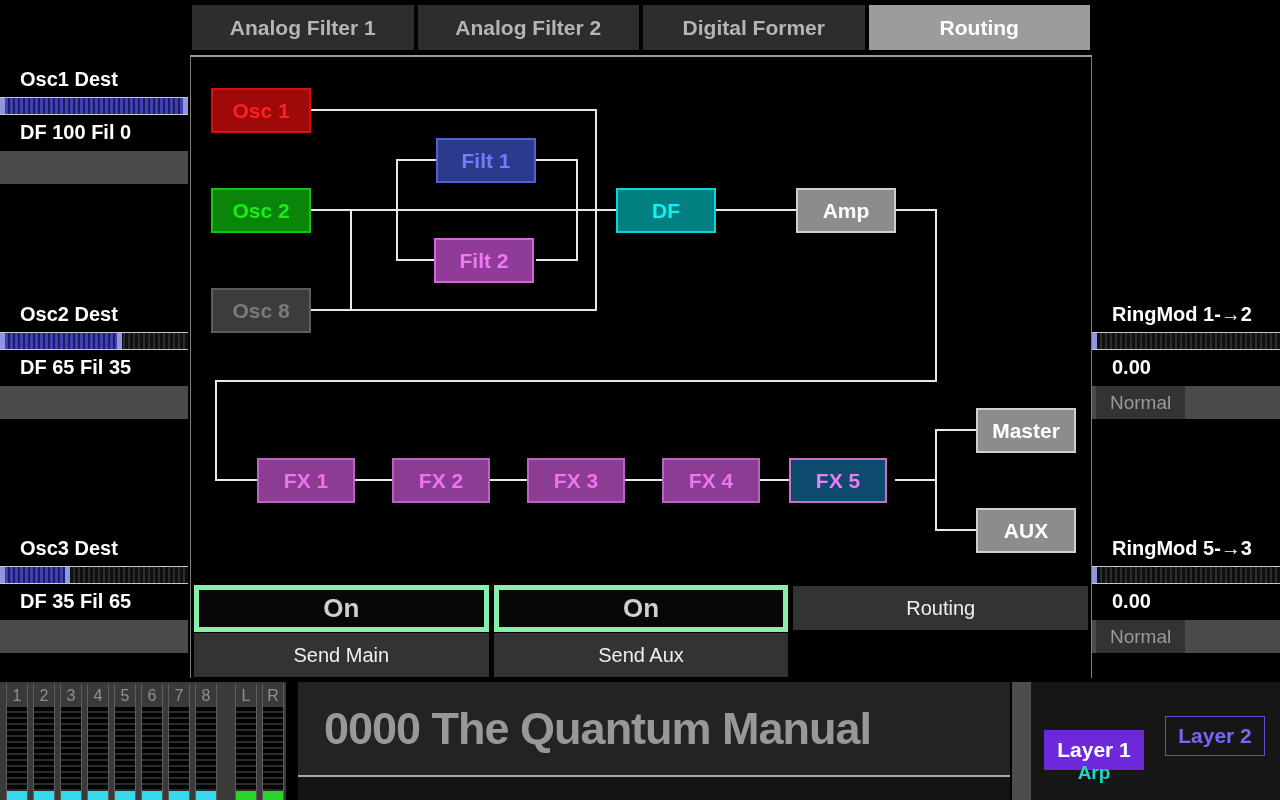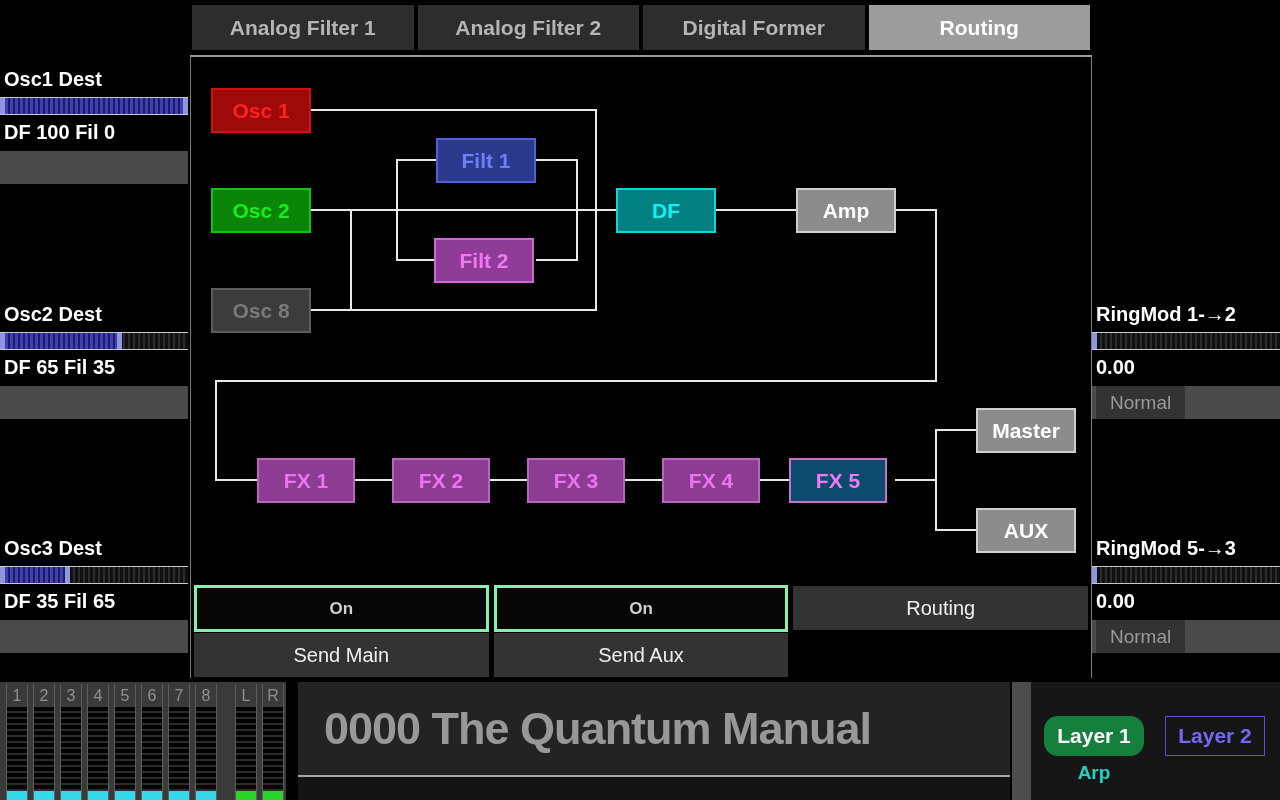--- a/index.html
+++ b/index.html
@@ -19,29 +19,29 @@
   .diagram{position:absolute;left:0;top:0;width:900px;height:526px;}
   .node{position:absolute;width:100px;height:45px;border:2px solid;display:flex;align-items:center;
         justify-content:center;font-size:21px;font-weight:700;z-index:2;}
   .node.fx{width:98px;}
   .wire{position:absolute;background:#e8e8e8;z-index:1;}
   .wire.h{height:2px;}
   .wire.v{width:2px;}
   
   .bottombar{position:absolute;left:0;top:526px;width:900px;height:95px;display:flex;gap:5px;padding:2px 3px 0 3px;}
   .bcol{flex:1;display:flex;flex-direction:column;}
-  .bval{height:47px;background:#070707;border:3px solid #86efac;color:#cfcfcf;font-size:17px;font-weight:700;
+  .bval{height:47px;background:#070707;border:5px solid #86efac;color:#cfcfcf;font-size:26px;font-weight:700;
         display:flex;align-items:center;justify-content:center;}
   .blab{height:44px;margin-top:1px;background:#333333;color:#efefef;font-size:20px;
         display:flex;align-items:center;justify-content:center;}
   
   .pgroup{position:absolute;width:188px;}
   .pgroup.right{left:1092px;width:188px;}
   .prow-label,.prow-value{height:33px;background:#000;color:#fff;font-size:20px;font-weight:700;
-        display:flex;align-items:center;padding-left:4px;}
+        display:flex;align-items:center;padding-left:20px;}
   .slider{position:relative;height:18px;margin:1px 0;border-top:1px solid #c8c8c8;border-bottom:1px solid #c8c8c8;
         background:repeating-linear-gradient(90deg,#101010 0 3px,#2d2d2d 3px 5px);}
   .slider-fill{position:absolute;left:0;top:0;bottom:0;min-width:5px;
         background:repeating-linear-gradient(90deg,#4040b2 0 3px,#1d1d66 3px 5px);}
   .slider-fill::after{content:"";position:absolute;right:0;top:0;bottom:0;width:5px;background:#9097de;}
   .slider-cap{position:absolute;left:0;top:0;bottom:0;width:5px;background:#9097de;z-index:2;}
   .pstrip{height:33px;background:#4a4a4a;margin-top:2px;}
   .pmode{display:inline-flex;align-items:center;height:33px;padding:0 14px;background:#333333;
         color:#9a9a9a;font-size:19px;margin-left:4px;}
   
@@ -55,21 +55,21 @@
         background:repeating-linear-gradient(180deg,#020202 0 4px,#2b2b2b 4px 6px);}
   .m-fill{position:absolute;left:0;right:0;bottom:0;}
   .titlepanel{position:absolute;left:298px;top:682px;width:712px;height:118px;background:#141414;}
   .titlebar{height:93px;background:#232323;display:flex;align-items:center;padding-left:26px;
         color:#989898;font-size:45px;font-weight:700;letter-spacing:-1px;white-space:nowrap;overflow:hidden;}
   .titlesep{height:2px;background:#a8a8a8;}
   .footdivider{position:absolute;left:1012px;top:682px;width:19px;height:118px;background:#4d4d4d;}
   .layerpanel{position:absolute;left:1031px;top:682px;width:249px;height:118px;background:#161616;}
   .layerbtn{position:absolute;width:100px;height:40px;display:flex;align-items:center;justify-content:center;
         font-size:21px;font-weight:700;}
-  .layer1{left:13px;top:34px;background:#15803d;color:#ffffff;border-radius:14px;}
+  .layer1{left:13px;top:48px;background:#6d28d9;color:#ffffff;}
   .layer2{left:134px;top:34px;background:transparent;border:1px solid #5b4fd0;color:#7668f5;}
   .arp{position:absolute;left:13px;top:80px;width:100px;text-align:center;color:#1fd4c5;
         font-size:19px;font-weight:700;}
 </style>
 </head>
 <body>
 
 <div id="root">
 
   <div class="tabbar">

